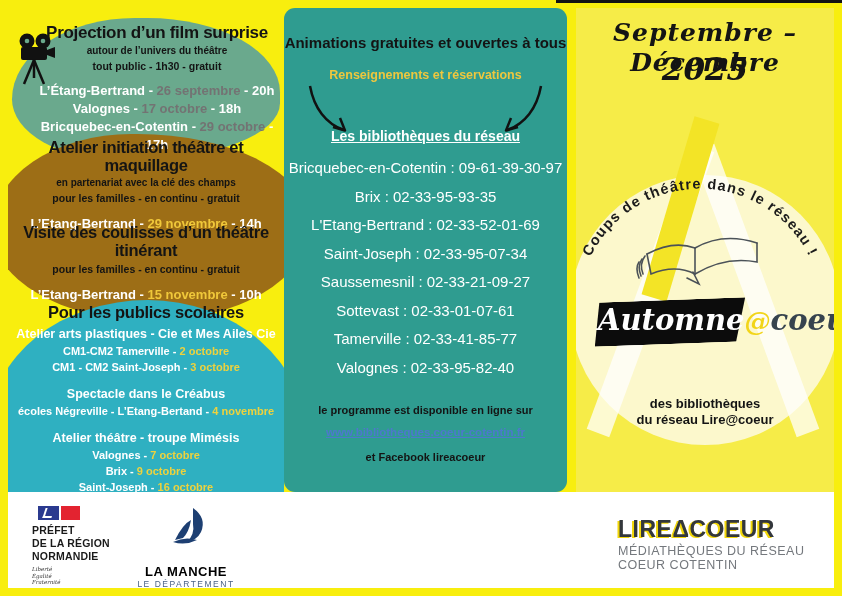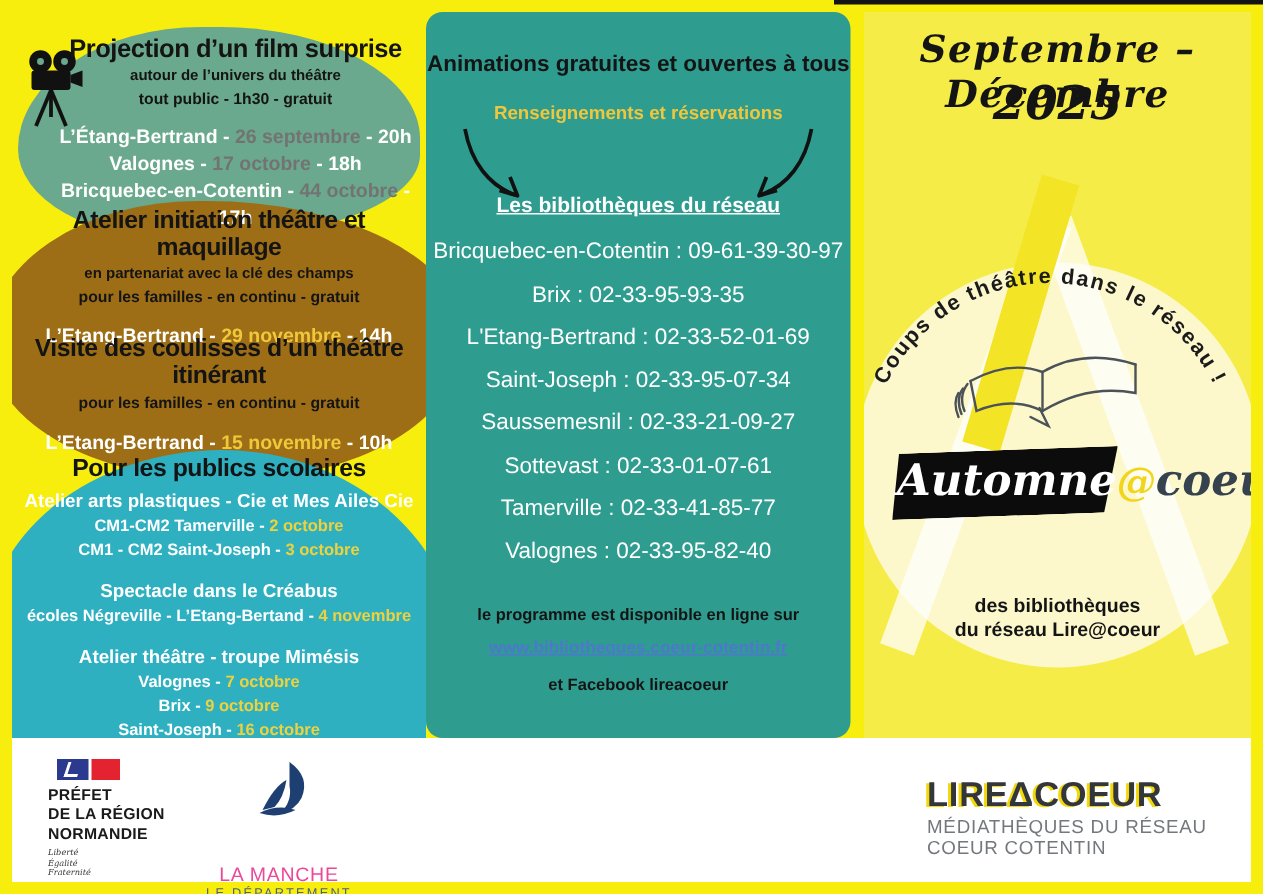--- a/index.html
+++ b/index.html
@@ -67,21 +67,21 @@
   
   .footer { position:absolute; left:8px; top:492px; width:826px; height:96px; background:#ffffff; }
   .prefet { position:absolute; left:24px; top:14px; width:110px; }
   .flag { position:relative; left:6px; height:14px; width:44px; margin-bottom:4px; }
   .flag .fb { position:absolute; left:0; top:0; width:21px; height:14px; background:#2b3a8f; }
   .flag .fr { position:absolute; left:23px; top:0; width:19px; height:14px; background:#e32330; }
   .flag .fw { position:absolute; left:6px; top:2px; width:9px; height:10px; border-left:2px solid #fff; border-bottom:2px solid #fff; transform:skewX(-18deg); }
   .prefet-line { font-size:10.5px; font-weight:700; color:#1a1a1a; line-height:13px; letter-spacing:0.2px; }
   .motto { font-family:"DejaVu Serif", serif; font-style:italic; font-size:5.5px; color:#333; line-height:6.5px; margin-top:3px; }
   .manche { position:absolute; left:128px; top:14px; width:100px; text-align:center; }
-  .manche-name { font-size:13px; font-weight:400; color:#ec4899; letter-spacing:0.5px; margin-top:20px; }
+  .manche-name { font-size:13px; font-weight:700; color:#000000; letter-spacing:0.5px; margin-top:10px; }
   .manche-dept { font-size:8.5px; color:#4a6285; letter-spacing:1.5px; }
   .lire { position:absolute; left:610px; top:24px; }
   .brand { font-size:23px; font-weight:700; color:#33373c; letter-spacing:0.5px; text-shadow:-2px 1px 0 #f2d70a; line-height:26px; }
   .brand .tri { color:#33373c; }
   .lire-sub { font-size:12.5px; color:#74787d; letter-spacing:0.5px; line-height:14px; }
   .lire-sub.first { margin-top:2px; }
 </style>
 </head>
 <body>
 
@@ -105,21 +105,21 @@
       <line x1="18" y1="28" x2="18" y2="46" stroke="#111" stroke-width="2.5"></line>
     </svg>
 
     <div class="sec sec-film">
       <div class="h-big">Projection d’un film surprise</div>
       <div class="sub1">autour de l’univers du théâtre</div>
       <div class="sub2">tout public - 1h30 - gratuit</div>
       <div class="ev-list">
         <div class="ev"><span>L’Étang-Bertrand - </span><span class="d-g">26 septembre</span><span> - 20h</span></div>
         <div class="ev"><span>Valognes - </span><span class="d-g">17 octobre</span><span> - 18h</span></div>
-        <div class="ev"><span>Bricquebec-en-Cotentin - </span><span class="d-g">44 octobre</span><span> - 17h</span></div>
+        <div class="ev"><span>Bricquebec-en-Cotentin - </span><span class="d-g">29 octobre</span><span> - 17h</span></div>
       </div>
     </div>
 
     <div class="sec sec-atelier">
       <div class="h-mid">Atelier initiation théâtre et maquillage</div>
       <div class="sub1">en partenariat avec la clé des champs</div>
       <div class="sub2">pour les familles - en continu - gratuit</div>
       <div class="ev-single"><span>L’Etang-Bertrand - </span><span class="d-b">29 novembre</span><span> -  14h</span></div>
     </div>
 

